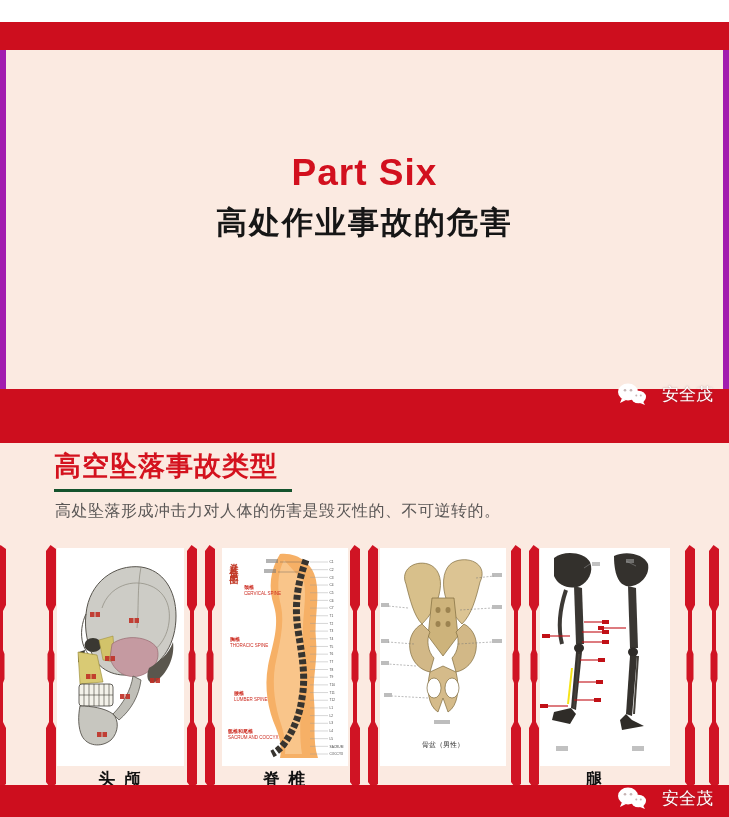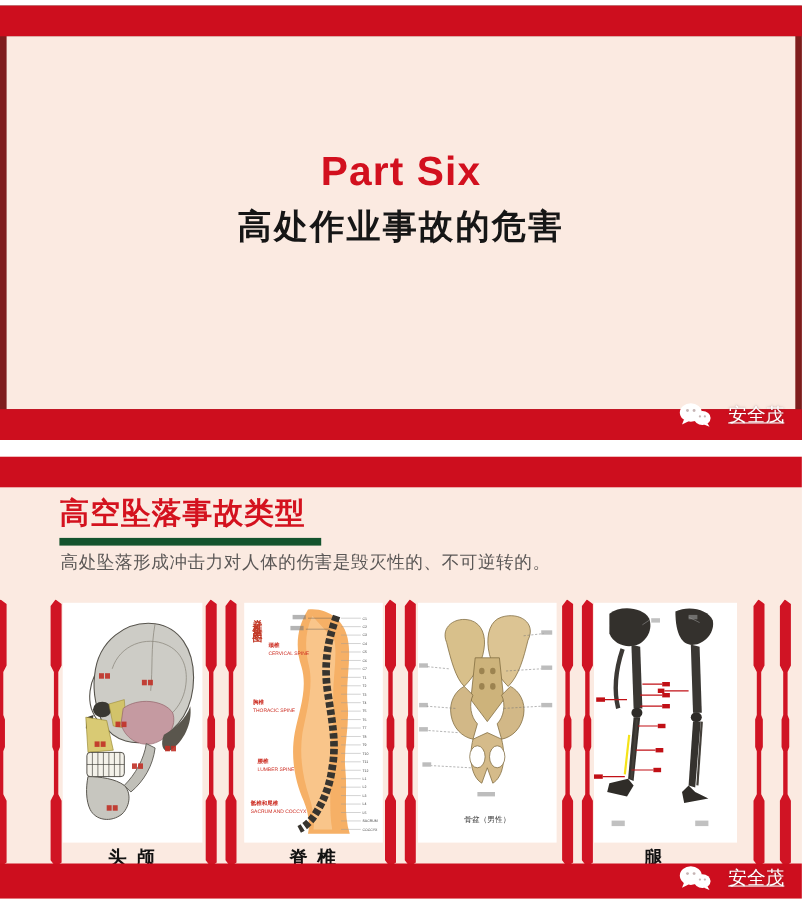--- a/index.html
+++ b/index.html
@@ -3,35 +3,35 @@
 <meta charset="utf-8">
 <style>
   html,body{margin:0;padding:0;background:#ffffff;}
   body{width:729px;height:817px;position:relative;overflow:hidden;
        font-family:"Liberation Sans","DejaVu Sans",sans-serif;}
 
   .slide{position:absolute;left:0;width:729px;overflow:hidden;}
   .band{position:absolute;left:0;right:0;background:#cd0e1e;}
 
   
-  #slide1{top:5px;height:395px;background:#7f1d1d;}
+  #slide1{top:22px;height:395px;background:#a21caf;}
   #slide1 .band-top{top:0;height:28px;}
   #slide1 .band-bottom{bottom:0;height:28px;}
   .s1-body{position:absolute;top:28px;bottom:28px;left:6px;right:6px;
            background:#fbeae1;text-align:center;}
   .part-label{margin-top:102px;font-size:37px;color:#d2101e;font-weight:bold;letter-spacing:1px;}
   .s1-title{margin-top:8px;font-size:31px;color:#161616;font-weight:bold;letter-spacing:2px;}
 
   
   #slide2{top:415px;height:402px;background:#fbeae1;}
   #slide2 .band-top{top:0;height:28px;}
   #slide2 .band-bottom{bottom:0;height:32px;}
   .s2-title{position:absolute;left:54px;top:33px;font-size:27px;font-weight:bold;
             color:#d4121e;letter-spacing:1px;padding:0 14px 5px 0;
-            border-bottom:7px solid #14532d;}
+            border-bottom:3px solid #14532d;}
   .s2-body{position:absolute;left:55px;top:86px;font-size:16px;color:#5a5756;letter-spacing:0.5px;}
 
   .panels-row{position:absolute;left:0;top:130px;width:729px;height:243px;padding-left:36px;}
   .deco-bar{position:absolute;top:0;width:12px;height:243px;}
   .panel{position:absolute;top:3px;height:218px;background:#ffffff;}
   .panel svg{display:block;}
   .panel-label{position:absolute;top:223px;font-weight:bold;font-size:17px;
                color:#121212;text-align:center;letter-spacing:2px;}
 
   
@@ -39,21 +39,21 @@
                font-size:9px;font-weight:bold;color:#c23a28;letter-spacing:3px;}
   .spine-sec{position:absolute;width:56px;color:#cc2a1f;line-height:1.3;}
   .spine-sec .zh{font-size:5px;font-weight:bold;}
   .spine-sec .en{font-size:4.5px;}
   .pelvis-caption{position:absolute;left:0;right:0;top:192px;text-align:center;
                   font-size:7px;color:#333;}
 
   
   .watermark{position:absolute;display:flex;align-items:center;gap:15px;
              color:#ffffff;font-size:17px;
-             text-shadow:0 0 2px rgba(110,60,60,0.55);text-decoration:underline;}
+             text-shadow:0 0 2px rgba(110,60,60,0.55);}
   #slide1 .watermark{right:16px;bottom:11px;}
   #slide2 .watermark{right:16px;bottom:7px;}
 </style>
 </head>
 <body>
 
 <svg width="0" height="0" style="position:absolute">
   <defs>
     <symbol id="spindle-bar" viewBox="0 0 12 243">
       <polygon fill="#d01424" points="1,6 5.5,0 11,4 11,60 8,66 8,105 9.5,109 9.5,134 8,138 8,177 11,183 11,239 5.5,243 1,237 1,183 4,177 4,138 2.5,134 2.5,109 4,105 4,66 1,60"></polygon>

